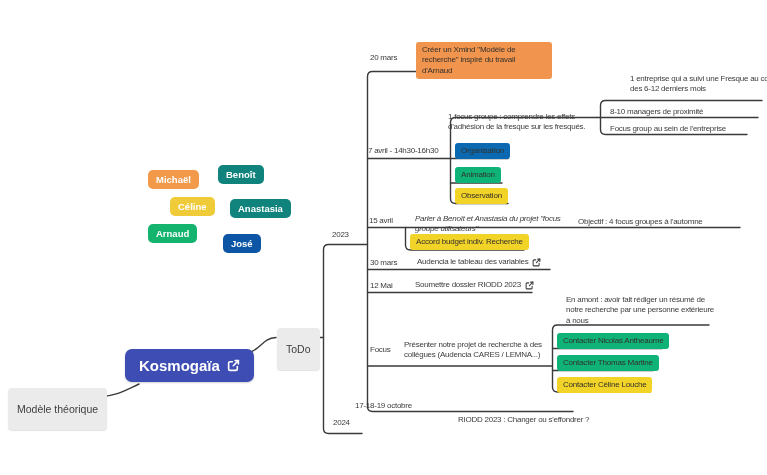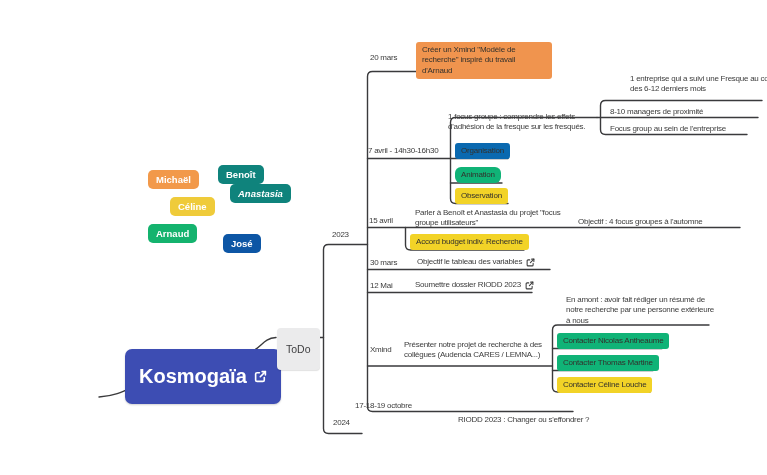--- a/index.html
+++ b/index.html
@@ -18,48 +18,48 @@
   .hl-orange{background:#F0944E;}
   .hl-blue{background:#0A69B0;}
   .hl-green{background:#10B377;}
   .hl-yellow{background:#F2D327;}
 
   .tag{position:absolute;font-size:9.5px;font-weight:bold;color:#fff;
        padding:4px 8px;border-radius:5px;white-space:nowrap;}
   .tag-michael{left:148px;top:170px;background:#F2994A;}
   .tag-benoit{left:218px;top:165px;background:#0F837C;}
   .tag-celine{left:170px;top:197px;background:#EFCB3A;}
-  .tag-anastasia{left:230px;top:184px;background:#0F837C;font-style:italic;}
+  .tag-anastasia{left:230px;top:199px;background:#0F837C;}
   .tag-arnaud{left:148px;top:224px;background:#14B36E;}
   .tag-jose{left:223px;top:234px;background:#0D56A5;}
 
   .gray{position:absolute;background:#ebebec;color:#3e3e40;border-radius:4px;
         padding:15px 9px;font-size:10.5px;white-space:nowrap;
         box-shadow:0 1px 1px rgba(0,0,0,0.12);}
   .n-todo{left:277px;top:328px;}
   .n-modele{left:8px;top:388px;}
 
   .root-node{position:absolute;left:125px;top:349px;background:#3D4DB3;color:#fff;
-        border-radius:7px;padding:16px 14px;font-size:20px;font-weight:bold;
+        border-radius:7px;padding:8px 14px;font-size:15px;font-weight:bold;
         display:flex;align-items:center;gap:7px;
         box-shadow:0 1px 2px rgba(0,0,0,0.18);}
 
   
   .p-20mars{left:370px;top:53px;}
   .box-creer{left:416px;top:42px;width:124px;white-space:normal;}
   .p-7avril{left:368px;top:146px;}
   .t-fg{left:448px;top:96px;width:146px;margin-top:16px;}
   .t-ent{left:610px;top:74px;width:152px;margin-left:20px;}
   .t-man{left:610px;top:107px;}
   .t-fgs{left:610px;top:124px;}
   .b-org{left:455px;top:143px;}
-  .b-ani{left:455px;top:167px;border-radius:6px;}
+  .b-ani{left:455px;top:167px;}
   .b-obs{left:455px;top:188px;}
   .p-15avril{left:369px;top:216px;}
-  .t-parler{left:415px;top:208px;width:152px;}
+  .t-parler{left:415px;top:214px;width:152px;font-style:italic;}
   .t-obj{left:578px;top:217px;}
   .b-accord{left:410px;top:234px;}
   .p-30mars{left:370px;top:258px;}
   .t-alim{left:417px;top:257px;}
   .p-12mai{left:370px;top:281px;}
   .t-soum{left:415px;top:280px;}
   .p-juin{left:370px;top:345px;}
   .t-pres{left:404px;top:340px;width:148px;}
   .t-enamont{left:566px;top:295px;width:150px;}
   .b-nic{left:557px;top:333px;}
@@ -113,20 +113,21 @@
 
   <div class="root-node">
     <span>Kosmogaïa</span>
     <svg class="elink" width="13" height="13" viewBox="0 0 12 12" fill="none" stroke="#ffffff" stroke-width="1.5" stroke-linecap="round" stroke-linejoin="round">
       <path d="M5 2.5H2.8C2 2.5 1.5 3 1.5 3.8v5.4c0 .8.5 1.3 1.3 1.3h5.4c.8 0 1.3-.5 1.3-1.3V7"></path>
       <path d="M7.5 1.5h3v3"></path>
         <path d="M10.5 1.5L5.8 6.2"></path>
     </svg>
   </div>
 
+  <div class="gray n-modele">Modèle théorique</div>
   <div class="gray n-todo">ToDo</div>
 
   <div class="tag tag-michael">Michaël</div>
   <div class="tag tag-benoit">Benoît</div>
   <div class="tag tag-celine">Céline</div>
   <div class="tag tag-anastasia">Anastasia</div>
   <div class="tag tag-arnaud">Arnaud</div>
   <div class="tag tag-jose">José</div>
 
   <div class="txt p-2023">2023</div>
@@ -144,39 +145,39 @@
   <div class="hl hl-green b-ani">Animation</div>
   <div class="hl hl-yellow b-obs">Observation</div>
 
   <div class="txt p-15avril">15 avril</div>
   <div class="txt wrap t-parler">Parler à Benoît et Anastasia du projet "focus groupe utilisateurs"</div>
   <div class="txt t-obj">Objectif : 4 focus groupes à l'automne</div>
   <div class="hl hl-yellow b-accord">Accord budget indiv. Recherche</div>
 
   <div class="txt p-30mars">30 mars</div>
   <div class="txt iconrow t-alim">
-    <span>Objectif le tableau des variables</span>
+    <span>Audencia le tableau des variables</span>
     <svg class="elink" width="9" height="9" viewBox="0 0 12 12" fill="none" stroke="#3c3c3c" stroke-width="1.4" stroke-linecap="round" stroke-linejoin="round">
       <path d="M5 2.5H2.8C2 2.5 1.5 3 1.5 3.8v5.4c0 .8.5 1.3 1.3 1.3h5.4c.8 0 1.3-.5 1.3-1.3V7"></path>
       <path d="M7.5 1.5h3v3"></path>
         <path d="M10.5 1.5L5.8 6.2"></path>
     </svg>
   </div>
 
   <div class="txt p-12mai">12 Mai</div>
   <div class="txt iconrow t-soum">
     <span>Soumettre dossier RIODD 2023</span>
     <svg class="elink" width="9" height="9" viewBox="0 0 12 12" fill="none" stroke="#3c3c3c" stroke-width="1.4" stroke-linecap="round" stroke-linejoin="round">
       <path d="M5 2.5H2.8C2 2.5 1.5 3 1.5 3.8v5.4c0 .8.5 1.3 1.3 1.3h5.4c.8 0 1.3-.5 1.3-1.3V7"></path>
       <path d="M7.5 1.5h3v3"></path>
         <path d="M10.5 1.5L5.8 6.2"></path>
     </svg>
   </div>
 
-  <div class="txt p-juin">Xmind</div>
+  <div class="txt p-juin">Focus</div>
   <div class="txt wrap t-pres">Présenter notre projet de recherche à des collègues (Audencia CARES / LEMNA...)</div>
   <div class="txt wrap t-enamont">En amont : avoir fait rédiger un résumé de notre recherche par une personne extérieure à nous</div>
   <div class="hl hl-green b-nic">Contacter Nicolas Antheaume</div>
   <div class="hl hl-green b-tho">Contacter Thomas Martine</div>
   <div class="hl hl-yellow b-cel">Contacter Céline Louche</div>
 
   <div class="txt p-oct">17-18-19 octobre</div>
   <div class="txt t-riodd">RIODD 2023 : Changer ou s'effondrer ?</div>
 
 </div>

